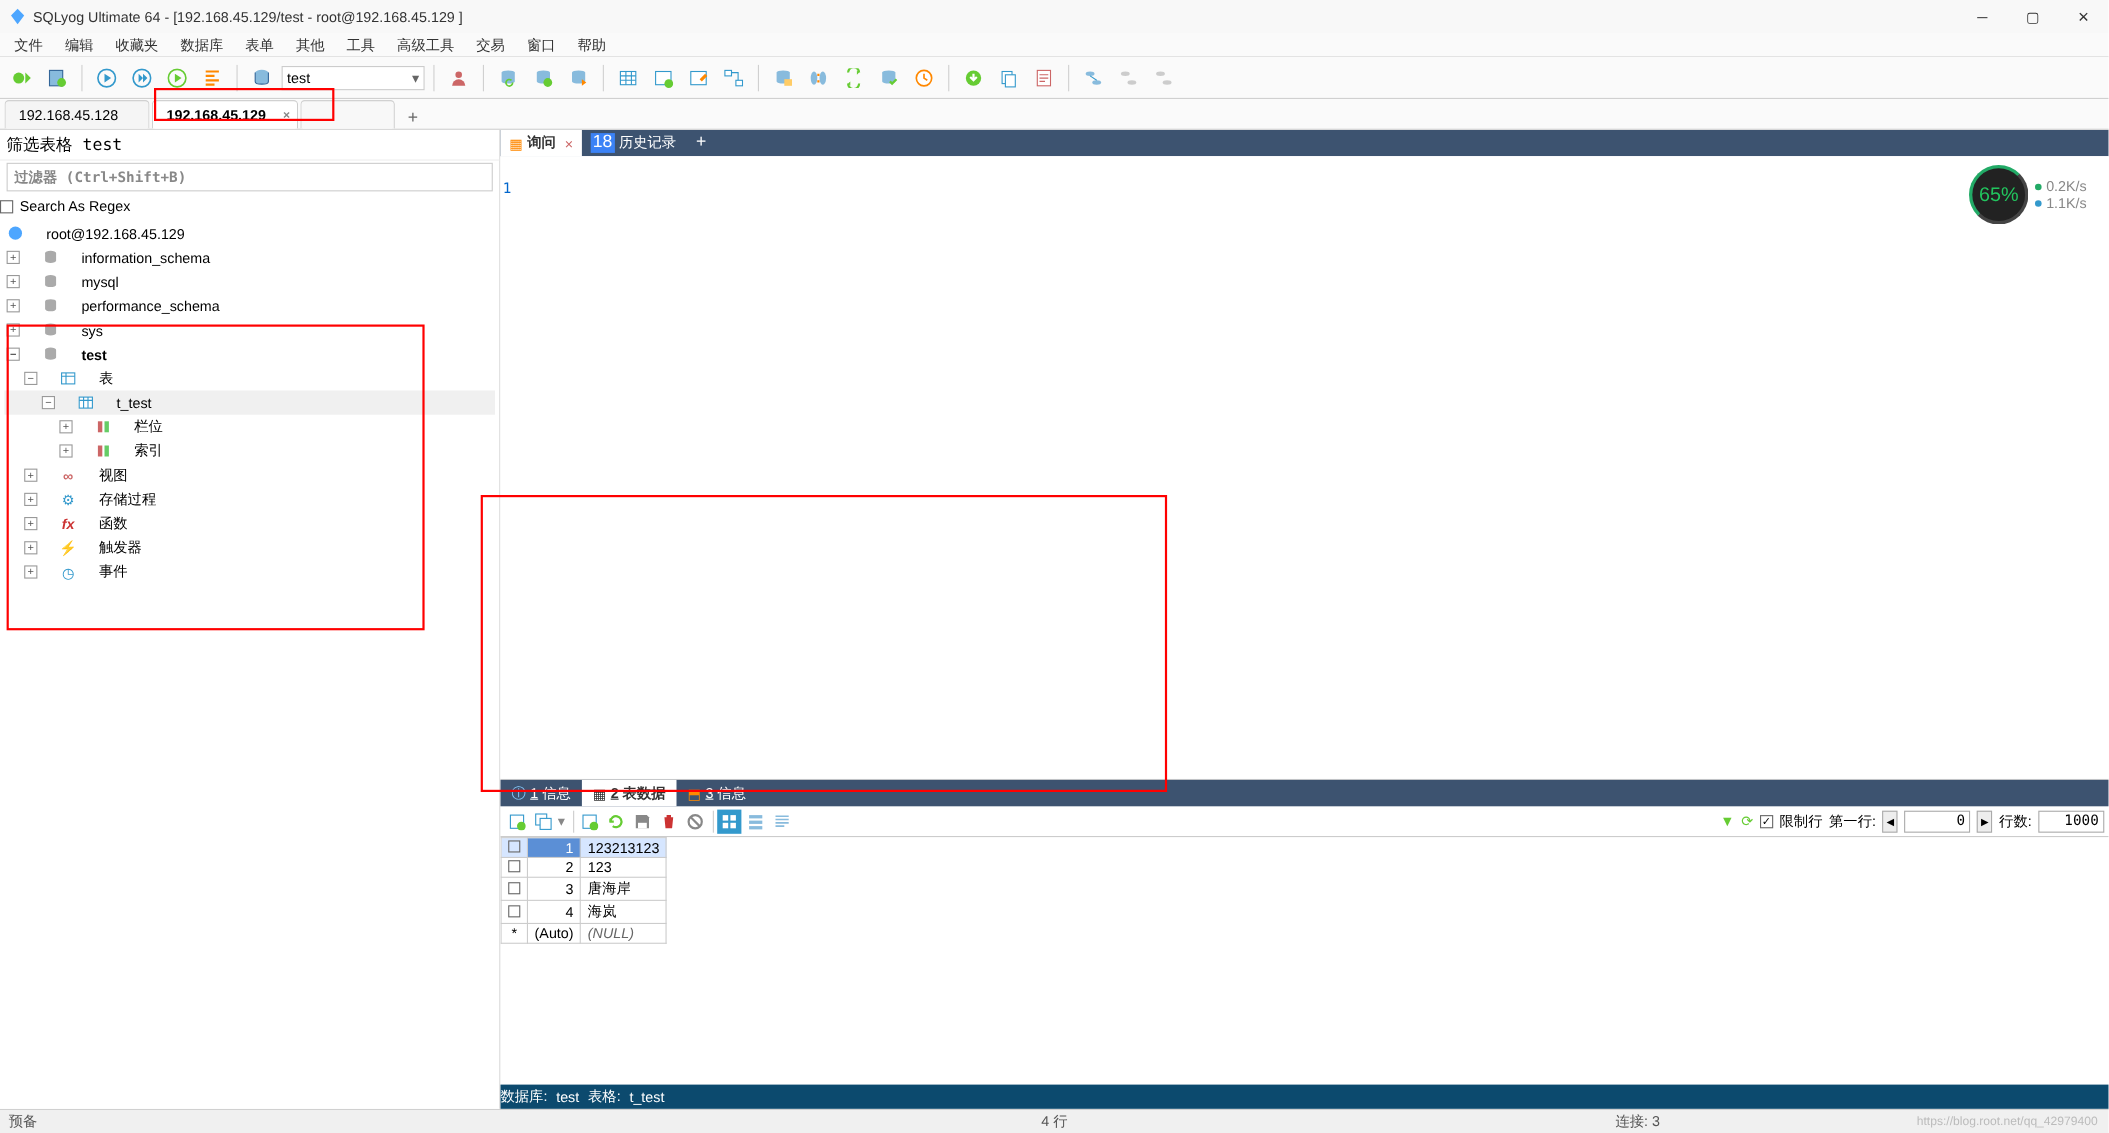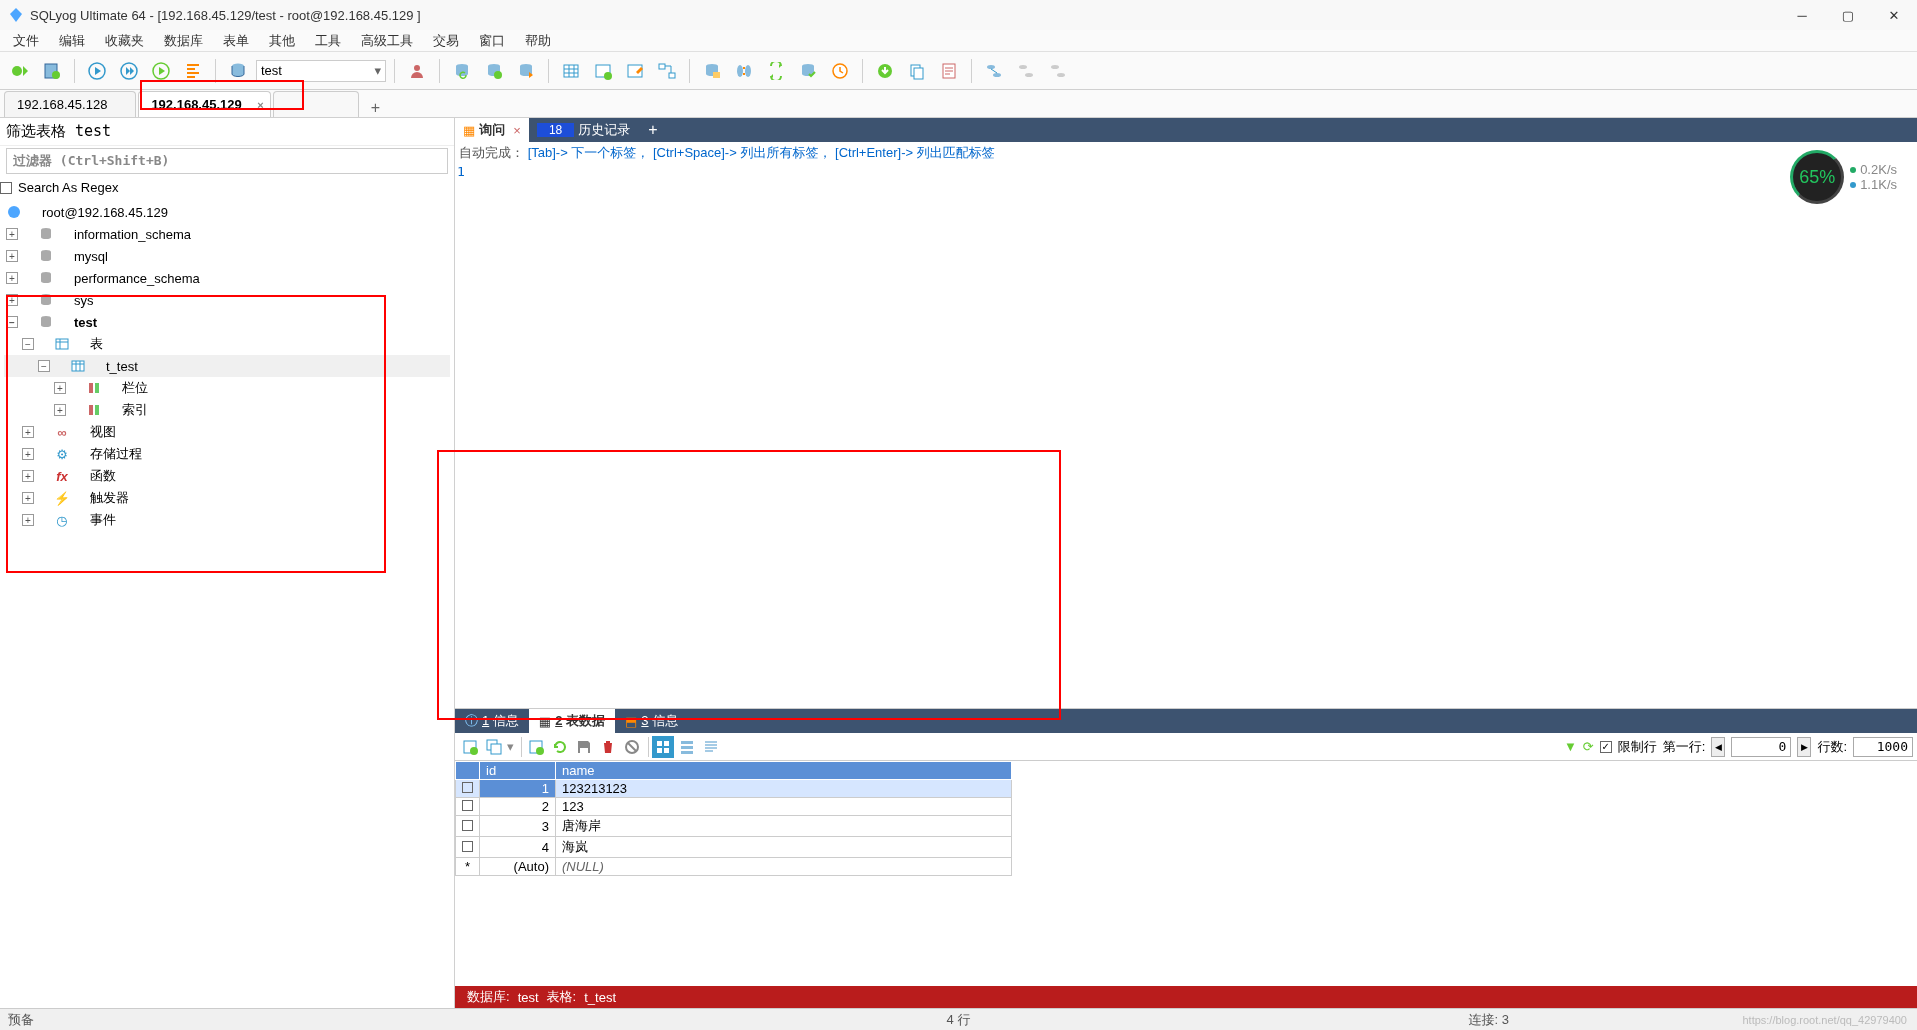--- a/index.html
+++ b/index.html
@@ -70,21 +70,21 @@
 .grid table { border-collapse:collapse; font-family:Consolas,monospace; font-size:14px; }
 .grid th { background:#5b8fd6; color:#fff; text-align:left; padding:1px 6px; border:1px solid #fff; font-weight:normal; }
 .grid td { border:1px solid #ccc; padding:1px 6px; background:#fff; }
 .grid td.id { text-align:right; }
 .grid .hdr-chk { width:20px; background:#5b8fd6; }
 .grid .row-chk { width:20px; text-align:center; }
 .grid .row-chk .cb3 { width:11px; height:11px; border:1px solid #666; display:inline-block; }
 .grid tr.sel td { background:#d6e6ff; }
 .grid tr.sel td.id { background:#5b8fd6; color:#fff; }
 .grid .null { font-style:italic; color:#666; }
-.db-status { height:22px; background:#b91c1c; color:#fff; display:flex; align-items:center; padding:0 12px; font-family:Consolas,monospace; gap:8px; }
+.db-status { height:22px; background:#0c4a6e; color:#fff; display:flex; align-items:center; padding:0 0; font-family:Consolas,monospace; gap:8px; }
 .statusbar { height:22px; background:#f0f0f0; border-top:1px solid #ccc; display:flex; align-items:center; padding:0 8px; font-size:12px; color:#555; }
 .statusbar .mid { position:absolute; left:50%; transform:translateX(-50%); }
 .statusbar .conn { margin-left:auto; margin-right:400px; }
 .statusbar .wm { position:absolute; right:10px; color:#bbb; font-size:11px; }
 </style>
 </head>
 <body>
 
 <div class="titlebar">
   <span class="logo">
@@ -443,32 +443,26 @@
   </div>
 
   <div class="main">
     <div class="query-tabs">
       <div class="qt active">
         <span style="color:#f80">▦</span>
         <span style="font-weight:bold">询问</span>
         <span class="x">×</span>
       </div>
       <div class="qt">
-        <span style="background:#1d4ed8;color:#fff;padding:0 12px;font-size:12px">18</span>
+        <span style="background:#3b82f6;color:#fff;padding:0 2px;font-size:16px">18</span>
         <span>历史记录</span>
       </div>
       <div class="qt-plus">+</div>
     </div>
     <div class="editor">
-      <div class="autocomplete-hint">
-        <span class="p">自动完成：</span>
-        <span class="k">[Tab]-&gt; 下一个标签，</span>
-        <span class="k">[Ctrl+Space]-&gt; 列出所有标签，</span>
-        <span class="k">[Ctrl+Enter]-&gt; 列出匹配标签</span>
-      </div>
       <div class="line-num">1</div>
       <div class="gauge">
         <div class="gauge-circle">65%</div>
         <div class="gauge-stats">
           <div>
               <span class="dot-g"></span>
               <span>0.2K/s</span>
             </div>
           <div>
               <span class="dot-b"></span>
@@ -567,25 +561,20 @@
           <span class="spin">◀</span>
           <input class="rt-input" value="0" style="">
           <span class="spin">▶</span>
           <span>行数:</span>
           <input class="rt-input" value="1000" style="">
         </div>
       </div>
       <div class="grid">
         <table>
           <tbody>
-              <tr>
-            <th class="hdr-chk"><span class="cb3" style="border-color:#fff"></span></th>
-            <th style="width:76px">id</th>
-            <th style="width:456px">name</th>
-          </tr>
           <tr class="sel">
                 <td class="row-chk"><span class="cb3"></span></td>
                 <td class="id">1</td>
                 <td>123213123</td>
               </tr>
           <tr>
                 <td class="row-chk"><span class="cb3"></span></td>
                 <td class="id">2</td>
                 <td>123</td>
               </tr>

